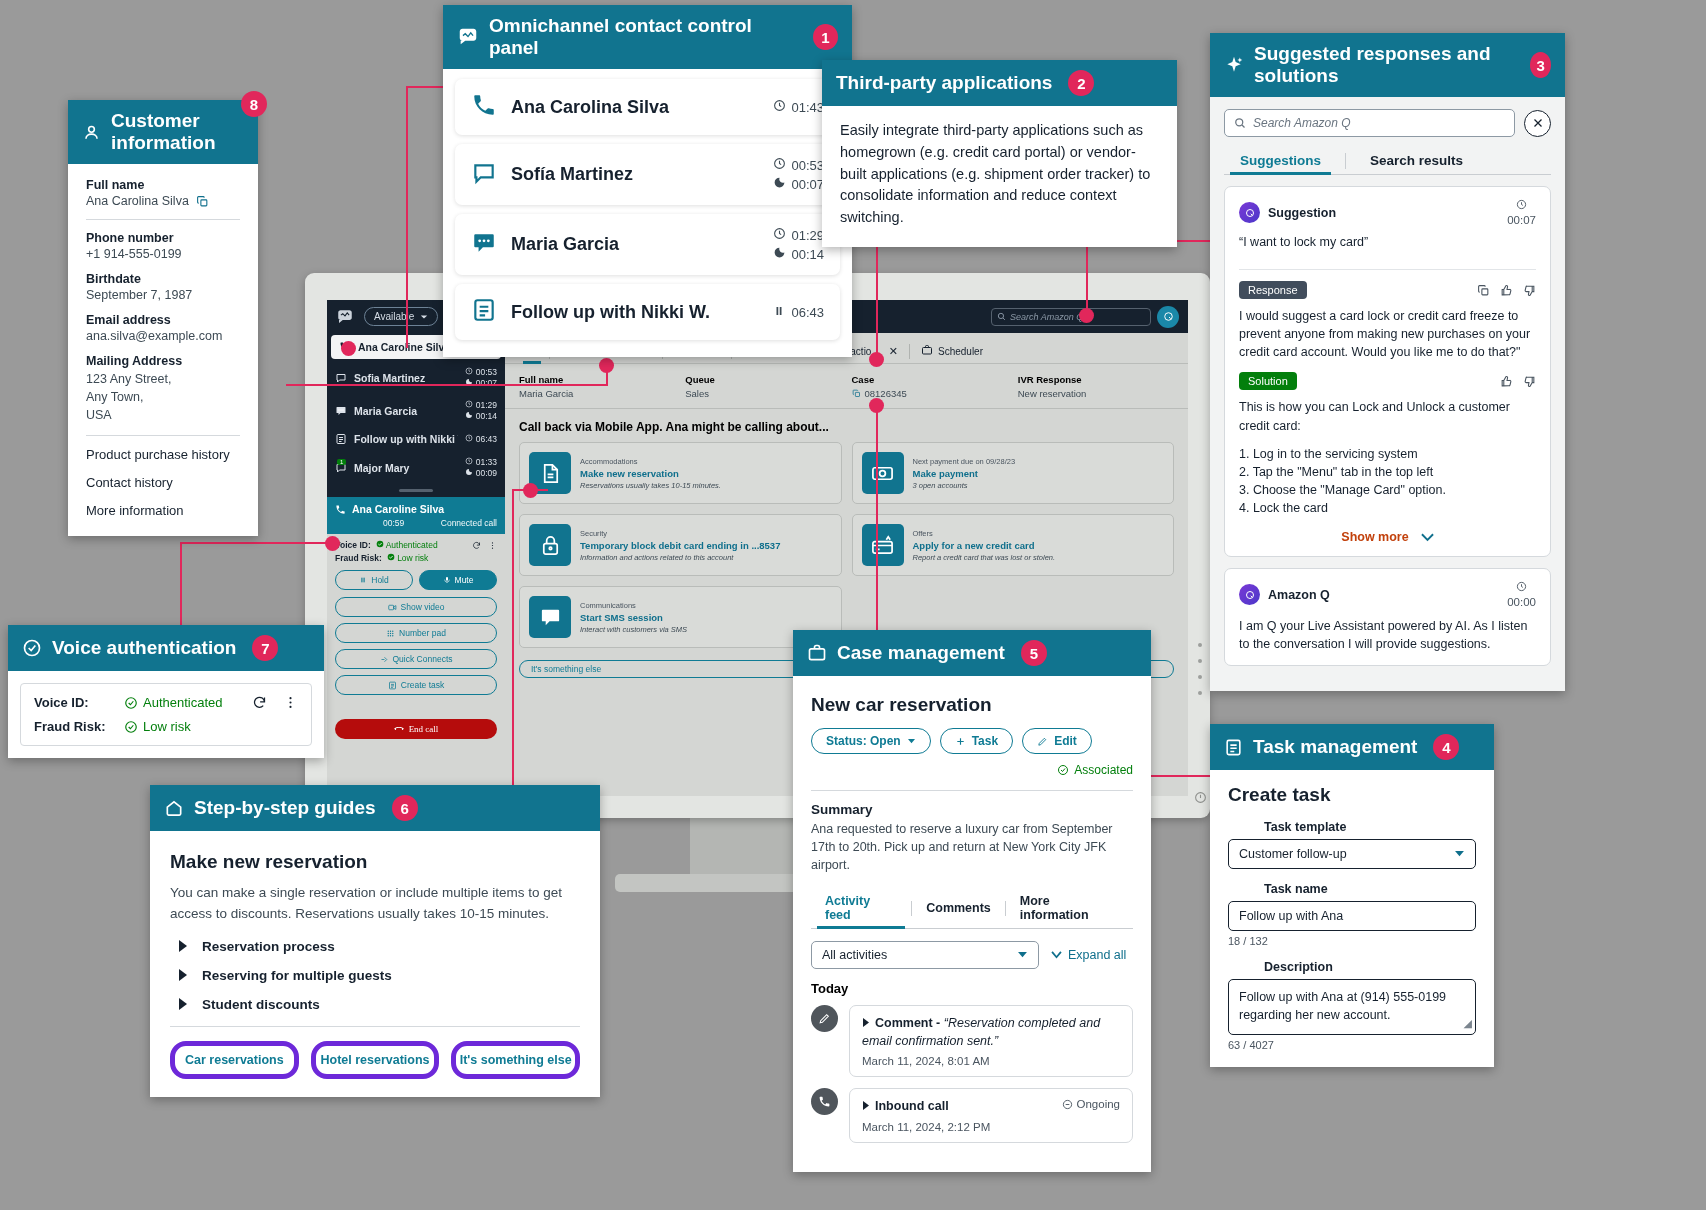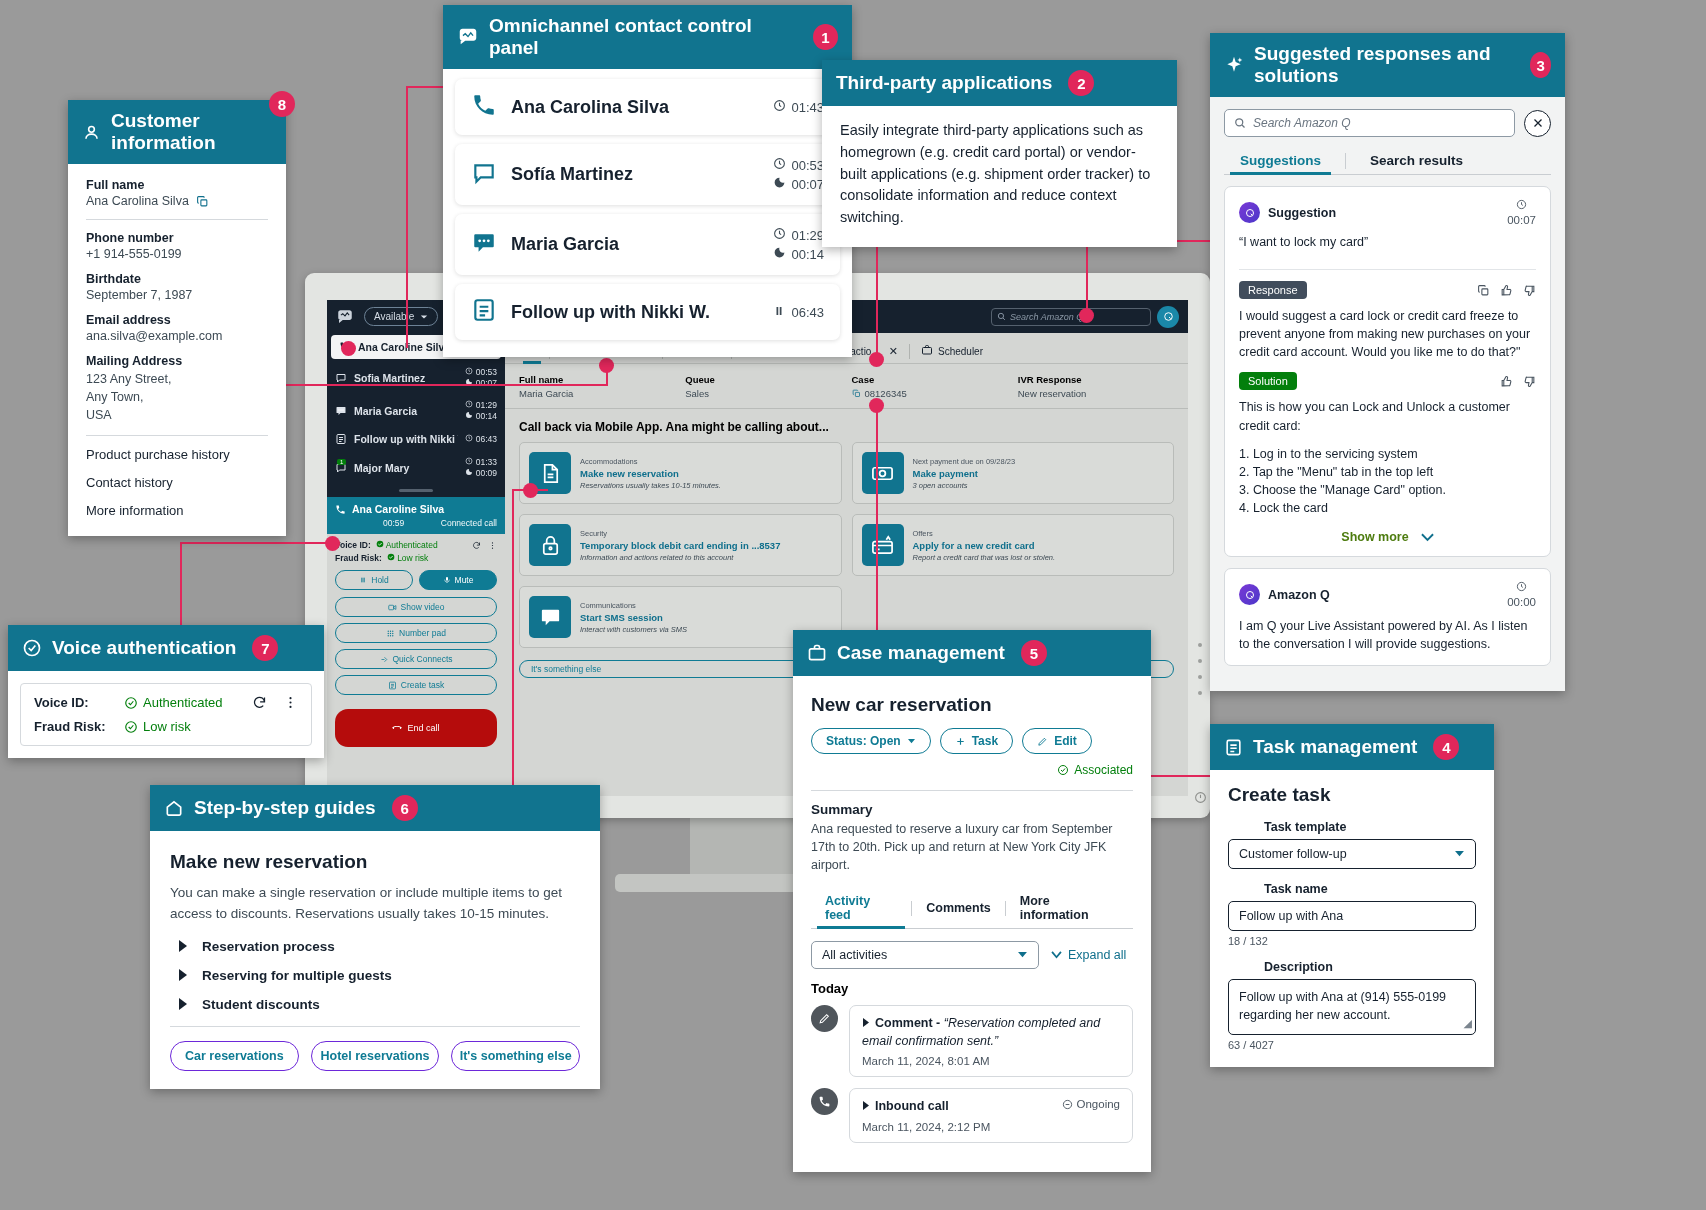--- a/index.html
+++ b/index.html
@@ -134,23 +134,23 @@
   .cbtn {
     flex: 1; border: 1px solid #0f7b94; border-radius: 13px;
     font-size: 8.5px; color: #0f7b94; background: transparent;
     padding: 4px 0; text-align: center; display: flex;
     align-items: center; justify-content: center; gap: 4px;
   }
   .cbtn.fill { background: #0f7b94; color: #fff; border-color: #0f7b94; }
   .cbtn.wide { width: 100%; margin-bottom: 6px; }
   .endcall {
     background: #b50c0c; color: #fff; border-radius: 13px;
-    text-align: center; font-size: 9px; padding: 14px 0;
-    margin-top: 14px; display: flex; align-items: center;
-    justify-content: center; gap: 5px;
+    text-align: center; font-size: 9px; padding: 5px 0;
+    margin-top: 24px; display: flex; align-items: center;
+    justify-content: center; gap: 5px; font-family: Liberation Serif, serif;
   }
   
   #work { flex: 1; background: #d4d6d3; display: flex; flex-direction: column; min-width: 0; }
   #tabs {
     display: flex; align-items: center; gap: 0;
     padding: 6px 10px 0; font-size: 10px; color: #16212e;
     border-bottom: 1px solid #b9bcb9;
   }
   .tab { display: flex; align-items: center; gap: 5px; padding: 5px 11px; position: relative; }
   .tab.act { color: #0f7b94; }
@@ -182,21 +182,21 @@
   .pill-sm {
     display: inline-block; border: 1px solid #0f7b94; border-radius: 12px;
     font-size: 8.5px; color: #0f7b94; padding: 3px 11px; margin: 2px 14px;
   }
   
   #mdots { position: absolute; right: 8px; top: 370px; display: flex; flex-direction: column; gap: 12px; z-index: 6; }
   #mdots i { width: 4px; height: 4px; background: #9ea09d; border-radius: 50%; display: block; }
   #pwr { position: absolute; right: 3px; top: 517px; z-index: 6; color: #8e908d; }
 
   
-  #p-customer { left: 68px; top: 100px; width: 218px; }
+  #p-customer { left: 68px; top: 100px; width: 190px; }
   #p-customer .fld { margin-bottom: 11px; }
   #p-customer .lbl { font-weight: bold; font-size: 12.5px; color: #16212e; margin-bottom: 2px; }
   #p-customer .val { font-size: 12.5px; color: #3d4a54; display: flex; align-items: center; gap: 7px; }
   #p-customer hr { border: none; border-top: 1px solid #d5d9dd; margin: 11px 0; }
   #p-customer .lnk { font-size: 13px; color: #16212e; margin-bottom: 13px; }
 
   #p-omni { left: 443px; top: 5px; width: 409px; }
   .omni-row {
     background: #fff; border-radius: 7px; box-shadow: 0 1px 4px rgba(0,0,0,.13);
     display: flex; align-items: center; gap: 14px;
@@ -244,21 +244,21 @@
   .sc-hd .t { font-size: 12.5px; font-weight: bold; color: #16212e; flex: 1; }
   .sc-hd .tm { font-size: 11.5px; color: #4a5560; display: flex; align-items: center; gap: 4px; }
   .quote { font-size: 12.5px; color: #16212e; padding-bottom: 20px; border-bottom: 1px solid #e2e5e8; }
   .tagrow { display: flex; align-items: center; gap: 8px; margin: 11px 0 8px; }
   .tag { font-size: 11px; color: #fff; border-radius: 4px; padding: 3px 9px; }
   .tag.resp { background: #414d5c; }
   .tag.sol { background: #037f0c; }
   .tagrow .icons { margin-left: auto; display: flex; gap: 10px; color: #4a5560; }
   .body-txt { font-size: 12.5px; color: #16212e; line-height: 1.45; }
   .steps { font-size: 12.5px; color: #16212e; line-height: 1.45; margin-top: 10px; }
-  .showmore { text-align: center; color: #4d7c0f; font-weight: bold; font-size: 12.5px; margin-top: 13px; display: flex; justify-content: center; gap: 12px; align-items: center; }
+  .showmore { text-align: center; color: #c2410c; font-weight: bold; font-size: 12.5px; margin-top: 13px; display: flex; justify-content: center; gap: 12px; align-items: center; }
 
   #p-case { left: 793px; top: 630px; width: 358px; }
   #p-case h2 { font-size: 19px; color: #16212e; margin: 4px 0 12px; }
   .cbtns { display: flex; gap: 9px; align-items: center; flex-wrap: wrap; }
   .opill {
     border: 1px solid #0f7b94; border-radius: 15px; color: #0f7b94;
     font-size: 12px; font-weight: bold; padding: 5px 14px;
     display: flex; align-items: center; gap: 6px;
   }
   .assoc { color: #037f0c; font-size: 12px; display: flex; align-items: center; gap: 5px; margin-left: auto; }
@@ -310,21 +310,21 @@
   }
   .tarea .grip { position: absolute; right: 3px; bottom: 2px; color: #7b858f; font-size: 11px; }
 
   #p-guides { left: 150px; top: 785px; width: 450px; }
   #p-guides h2 { font-size: 19px; color: #16212e; margin: 4px 0 10px; }
   #p-guides .intro { font-size: 13.5px; color: #3d4a54; line-height: 1.55; margin-bottom: 14px; }
   .garrow { display: flex; align-items: center; gap: 14px; font-size: 13.5px; font-weight: bold; color: #16212e; margin-bottom: 14px; padding-left: 8px; }
   #p-guides hr { border: none; border-top: 1px solid #d5d9dd; margin: 6px 0 14px; }
   .gbtns { display: flex; gap: 12px; }
   .gbtn {
-    flex: 1; border: 1px solid #6d28d9; border-radius: 16px; color: #0f7b94;
+    flex: 1; border: 5px solid #6d28d9; border-radius: 16px; color: #0f7b94;
     font-size: 12.5px; font-weight: bold; text-align: center; padding: 7px 0;
   }
 
   #p-voice { left: 8px; top: 625px; width: 316px; }
   #p-voice .panel-bd { padding: 12px; }
   #p-voice .inner { border: 1px solid #d5d9dd; border-radius: 4px; padding: 11px 13px; }
   .vline { display: flex; align-items: center; gap: 10px; font-size: 13px; margin-bottom: 9px; }
   .vline b { font-weight: bold; color: #16212e; min-width: 80px; }
   .vline .ok { color: #037f0c; display: flex; align-items: center; gap: 5px; }
   .vline .act { margin-left: auto; display: flex; gap: 16px; color: #16212e; }

